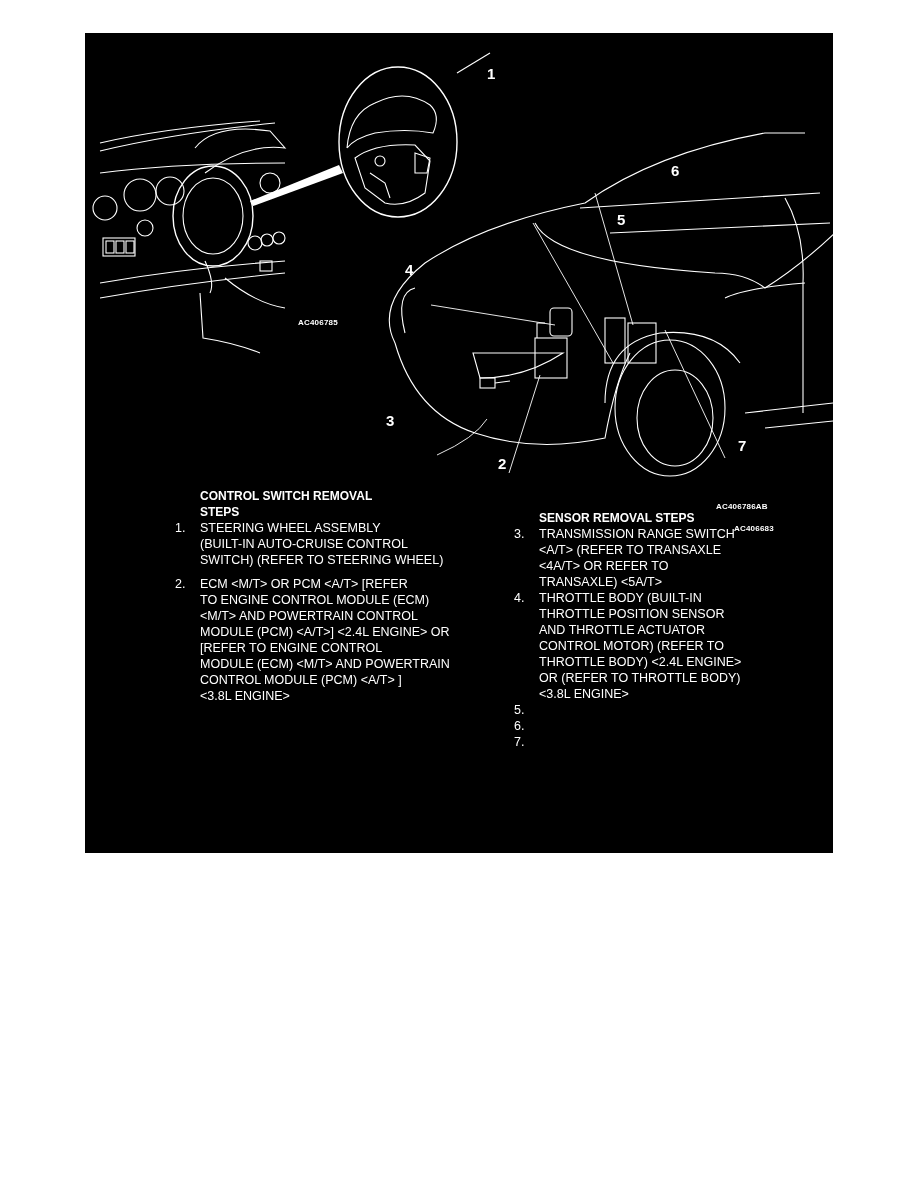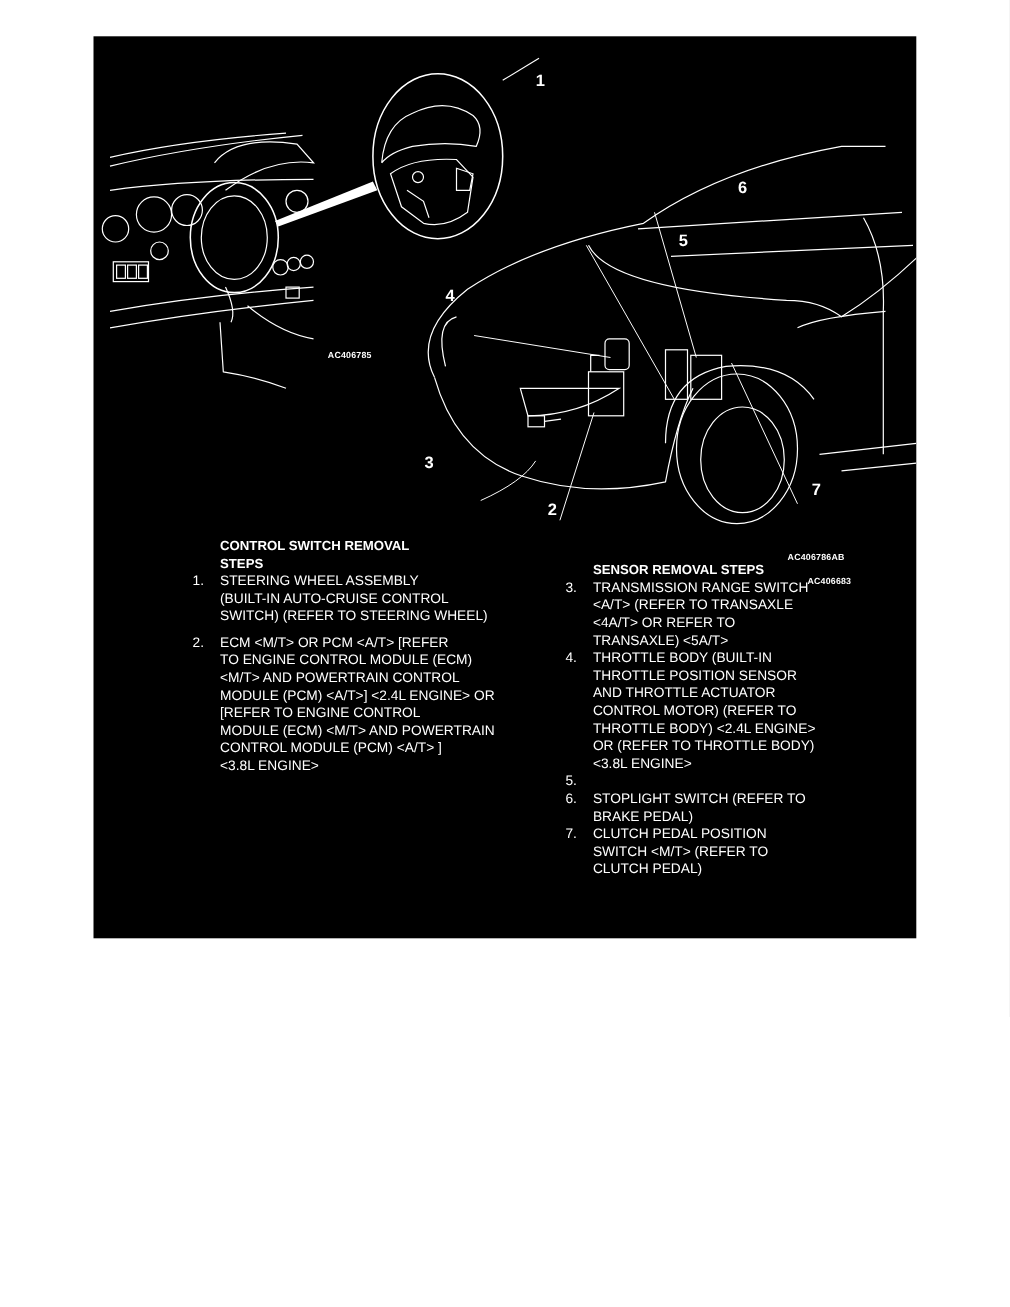--- a/index.html
+++ b/index.html
@@ -152,23 +152,18 @@
 CONTROL MOTOR) (REFER TO
  THROTTLE BODY) &lt;2.4L ENGINE&gt;
  OR  (REFER TO  THROTTLE BODY)
 &lt;3.8L ENGINE&gt;</span>
     </div>
     <div class="step">
       <span class="num">5.</span>
     </div>
     <div class="step">
       <span class="num">6.</span>
-      <span class="txt">STOPLIGHT SWITCH (REFER TO
-BRAKE PEDAL)</span>
     </div>
     <div class="step">
       <span class="num">7.</span>
-      <span class="txt">CLUTCH PEDAL POSITION
-SWITCH &lt;M/T&gt; (REFER TO
- CLUTCH PEDAL)</span>
     </div>
   </div>
 </div>
 
 </body></html>

